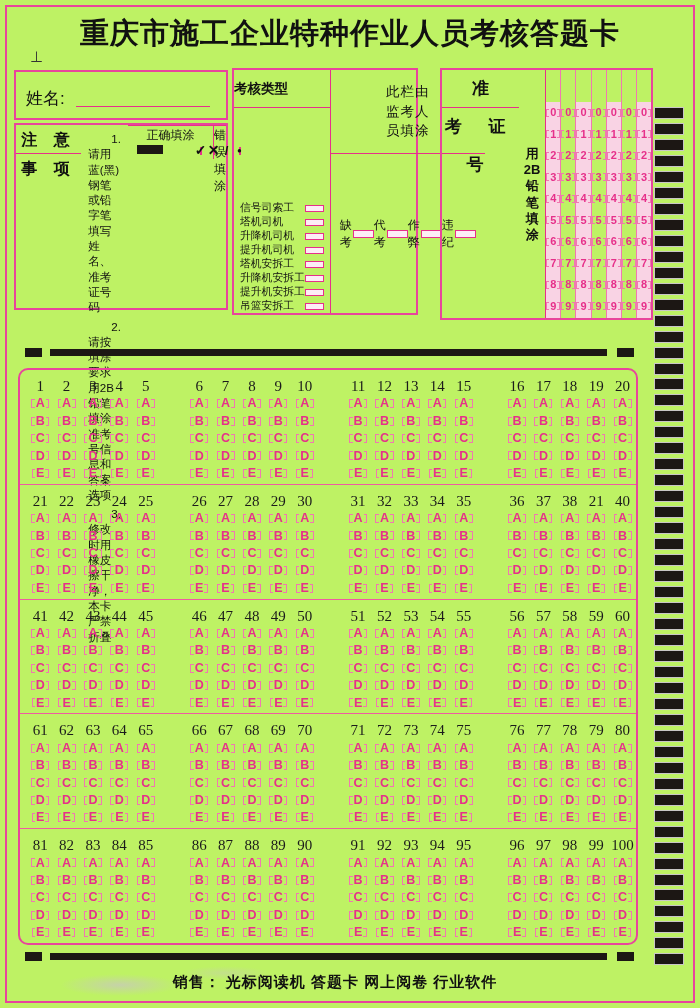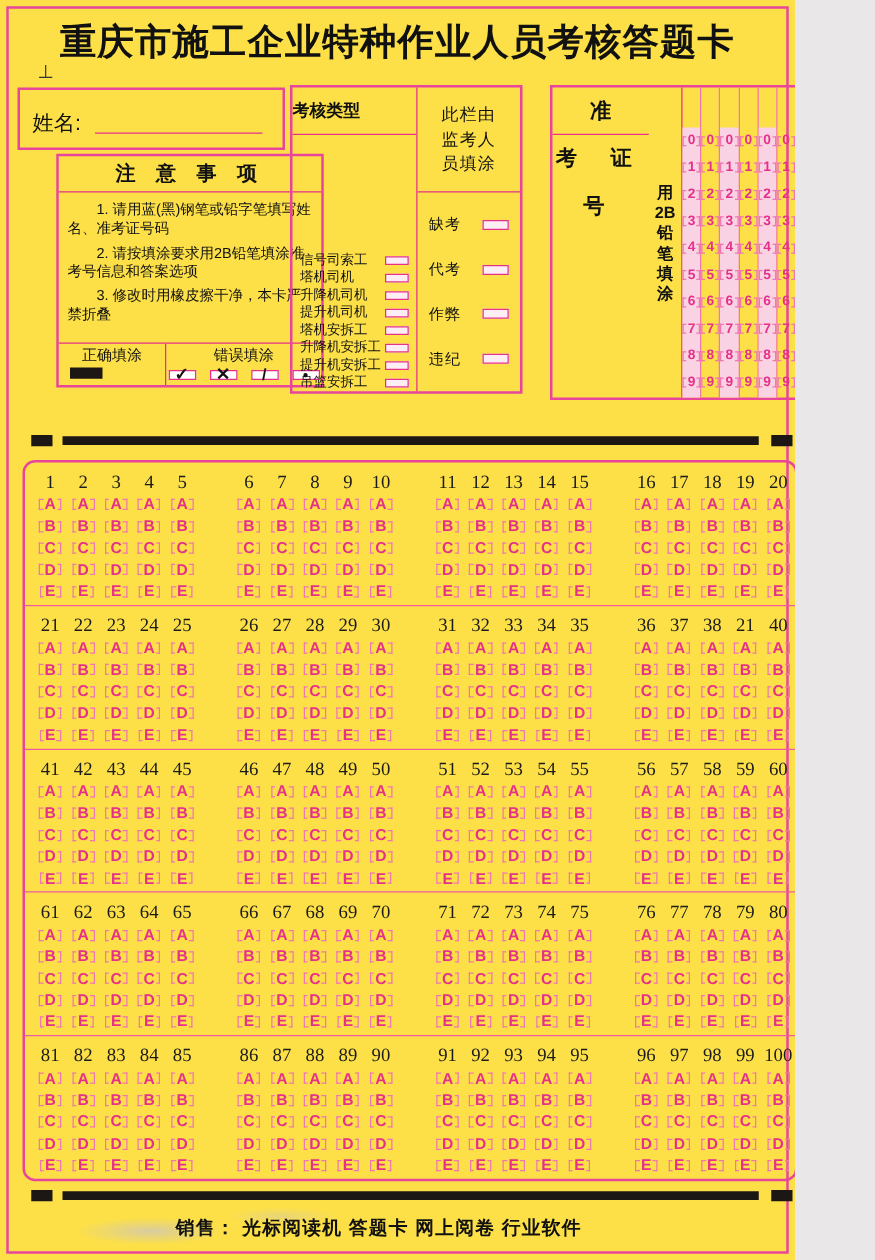--- a/index.html
+++ b/index.html
@@ -4,34 +4,34 @@
 <style>
   :root{
     --pink:#e6308a;
     --pink-border:#e8459c;
     --pink-lt:#f078b0;
     --shade:#f9d3e4;
     --ink:#1c1714;
   }
   *{margin:0;padding:0;box-sizing:border-box;}
   body{background:#e9e7e8;font-family:"Liberation Sans",sans-serif;}
-  #page{position:relative;width:636px;height:1008px;background:#fde047;overflow:hidden;padding-left:44px;}
+  #page{position:relative;width:700px;height:1008px;background:#bef264;overflow:hidden;padding-left:44px;}
   .frame{position:absolute;inset:5px;border:2px solid var(--pink-border);}
 
   .title{position:absolute;top:14px;left:0;right:0;text-align:center;
     font-size:29px;font-weight:bold;color:#111;letter-spacing:1px;}
   .regmark{position:absolute;left:30px;top:48px;font-size:15px;color:#333;}
 
   
   .name-box{position:absolute;left:14px;top:70px;width:214px;height:50px;border:2px solid var(--pink-border);}
   .name-label{position:absolute;left:10px;bottom:8px;font-size:17px;color:#111;}
   .name-line{position:absolute;left:60px;right:16px;bottom:11px;border-bottom:1.6px solid var(--pink);}
 
   
-  .notice-box{position:absolute;left:14px;top:123px;width:214px;height:187px;border:2px solid var(--pink-border);display:flex;flex-direction:column;margin-left:31px;}
+  .notice-box{position:absolute;left:14px;top:123px;width:214px;height:187px;border:2px solid var(--pink-border);display:flex;}
   .notice-title{height:29px;line-height:29px;text-align:center;font-size:16px;font-weight:bold;
     letter-spacing:6px;border-bottom:1.6px solid var(--pink);color:#111;}
   .notice-body{flex:1;padding:6px 7px 0 7px;font-size:11.6px;color:#111;}
   .notice-body p{text-indent:2em;line-height:1.32;margin-bottom:4px;}
   .notice-samples{height:34px;border-top:1.6px solid var(--pink);display:flex;}
   .sample-left{width:86px;border-right:1.6px solid var(--pink);position:relative;}
   .sample-left .cap{display:block;text-align:center;font-size:12px;margin-top:1px;color:#111;}
   .correct-mark{position:absolute;left:9px;bottom:5px;width:26px;height:9px;background:var(--ink);}
   .sample-right{flex:1;position:relative;}
   .sample-right .cap{display:block;text-align:center;font-size:12px;margin-top:1px;color:#111;}
@@ -50,21 +50,21 @@
   .exam-items{flex:1;padding:4px 6px 0 6px;display:flex;flex-direction:column;justify-content:flex-end;}
   .exam-row{display:flex;justify-content:space-between;align-items:center;}
   .exam-row .lbl{font-size:10.8px;color:#111;white-space:nowrap;}
   .slot{width:19px;height:7px;border:1.5px solid var(--pink);background:#fdeef5;flex:none;}
   .answer-type{border-top:1.6px solid var(--pink);height:42px;position:relative;}
   .answer-type .cap{display:block;text-align:center;font-size:12px;margin-top:5px;color:#111;}
   .answer-type-mark{position:absolute;left:5px;bottom:6px;width:24px;height:10px;background:var(--ink);}
   .mid-right{flex:1;display:flex;flex-direction:column;}
   .inv-note{height:84px;border-bottom:1.6px solid var(--pink);display:flex;flex-direction:column;
     justify-content:center;align-items:center;font-size:13.5px;line-height:1.45;letter-spacing:1px;color:#111;}
-  .inv-items{flex:1;display:flex;flex-direction:column;justify-content:space-around;padding:8px 9px;}
+  .inv-items{flex:1;display:flex;flex-direction:row;justify-content:space-around;padding:8px 9px;}
   .inv-row{display:flex;justify-content:space-between;align-items:center;}
   .inv-row .lbl{font-size:12px;color:#111;letter-spacing:1px;}
   .inv-row .slot{width:21px;height:8px;}
 
   
   .ticket-box{position:absolute;left:440px;top:68px;width:213px;height:252px;border:2px solid var(--pink-border);display:flex;}
   .ticket-header{height:38px;line-height:38px;text-align:center;font-size:17px;font-weight:bold;
     letter-spacing:11px;text-indent:11px;border-bottom:1.6px solid var(--pink);color:#111;}
   .ticket-body{flex:1;display:flex;}
   .ticket-side{width:27px;border-right:1.5px solid var(--pink);display:flex;flex-direction:column;

